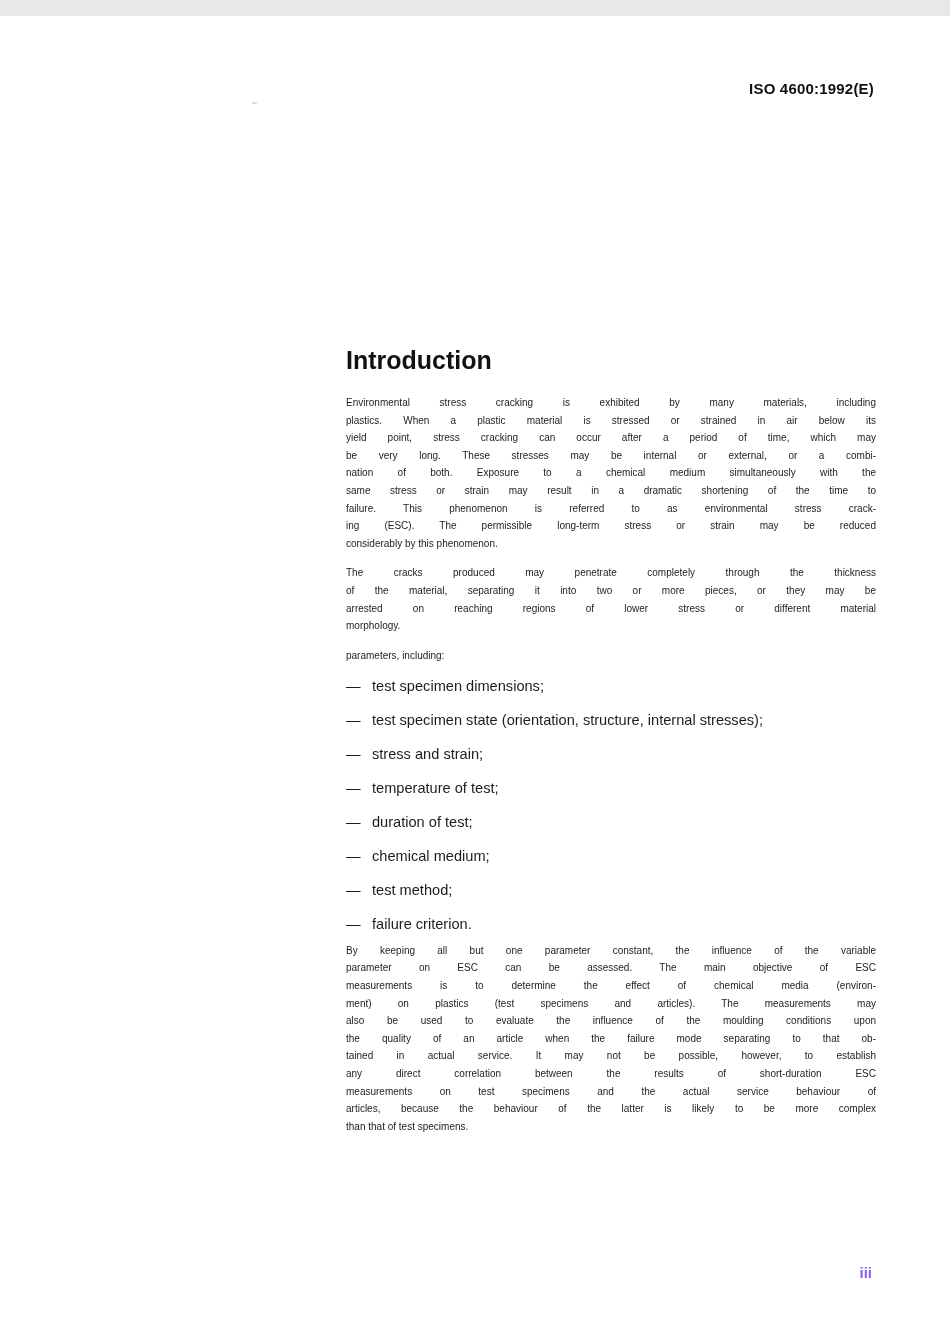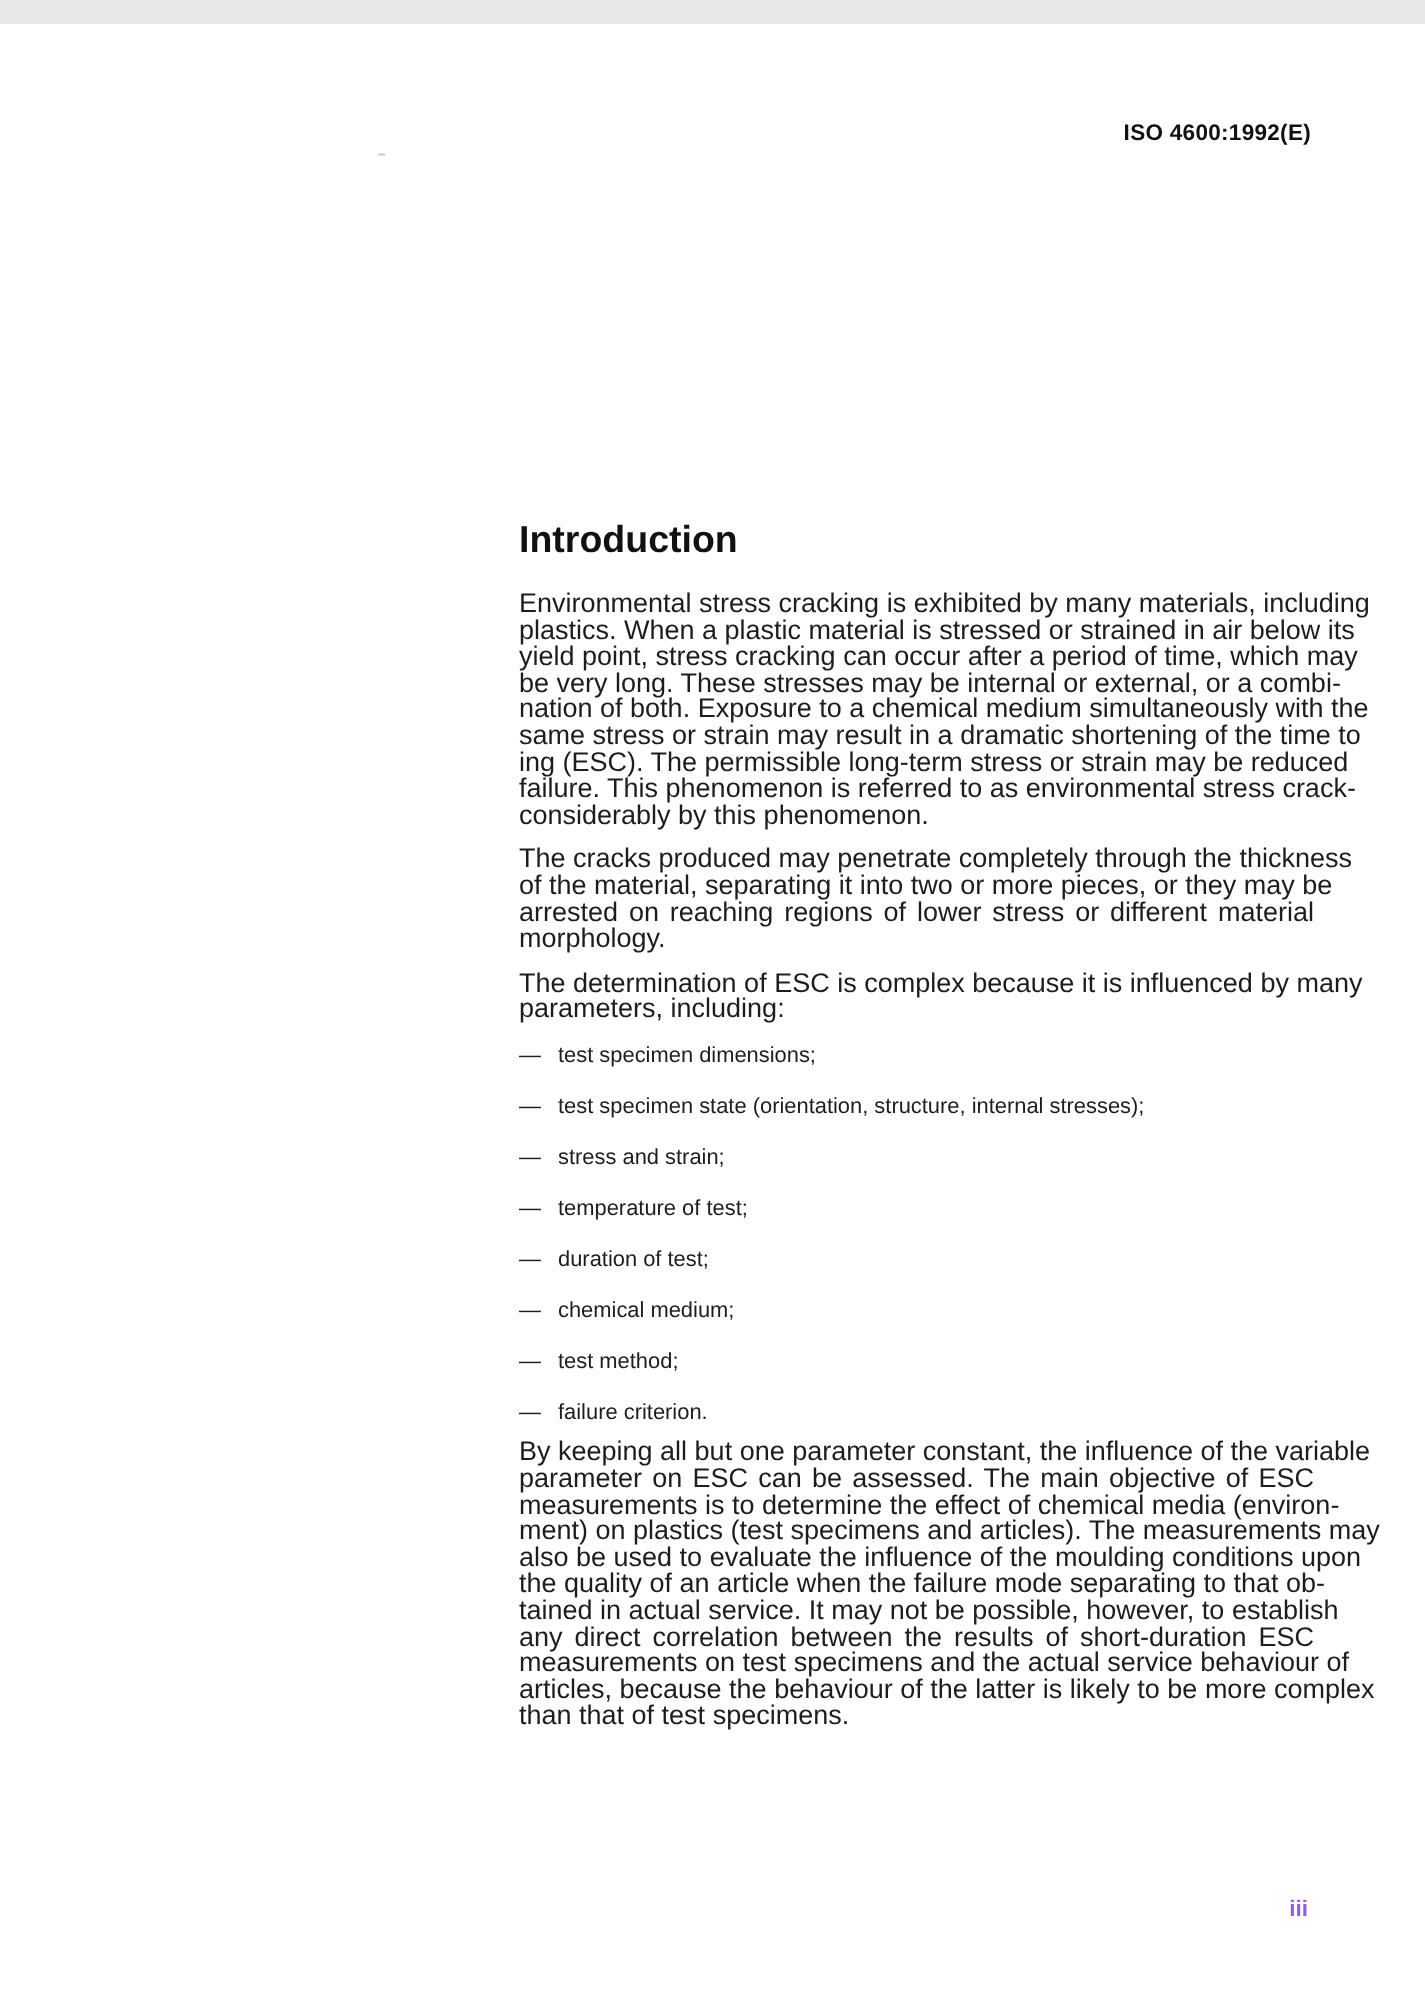--- a/index.html
+++ b/index.html
@@ -40,21 +40,21 @@
   }
   .intro-title {
     margin: 0 0 22px 0;
     font-size: 25px;
     line-height: 24px;
     font-weight: bold;
     color: #111;
   }
   .para {
     margin: 0 0 12px 0;
-    font-size: 18px;
+    font-size: 10px;
     line-height: 17.6px;
   }
   .para .line {
     text-align: justify;
     text-align-last: justify;
     white-space: nowrap;
     overflow: visible;
   }
   .para .line:last-child {
     text-align-last: left;
@@ -101,34 +101,33 @@
 
     <h1 class="intro-title">Introduction</h1>
 
     <div class="para">
         <div class="line">Environmental stress cracking is exhibited by many materials, including</div>
         <div class="line">plastics. When a plastic material is stressed or strained in air below its</div>
         <div class="line">yield point, stress cracking can occur after a period of time, which may</div>
         <div class="line">be very long. These stresses may be internal or external, or a combi-</div>
         <div class="line">nation of both. Exposure to a chemical medium simultaneously with the</div>
         <div class="line">same stress or strain may result in a dramatic shortening of the time to</div>
+        <div class="line">failure. This phenomenon is referred to as environmental stress crack-</div>
         <div class="line">ing (ESC). The permissible long-term stress or strain may be reduced</div>
-        <div class="line">failure. This phenomenon is referred to as environmental stress crack-</div>
         <div class="line">considerably by this phenomenon.</div>
       </div>
 
     <div class="para">
         <div class="line">The cracks produced may penetrate completely through the thickness</div>
         <div class="line">of the material, separating it into two or more pieces, or they may be</div>
         <div class="line">arrested on reaching regions of lower stress or different material</div>
         <div class="line">morphology.</div>
       </div>
 
     <div class="para">
-        <div class="line">The determination of ESC is complex because it is influenced by many</div>
         <div class="line">parameters, including:</div>
       </div>
 
     <div class="dash-list">
         <div class="list-item">
           <span class="dash">—</span>
           <span class="item-text">test specimen dimensions;</span>
         </div>
         <div class="list-item">
           <span class="dash">—</span>

